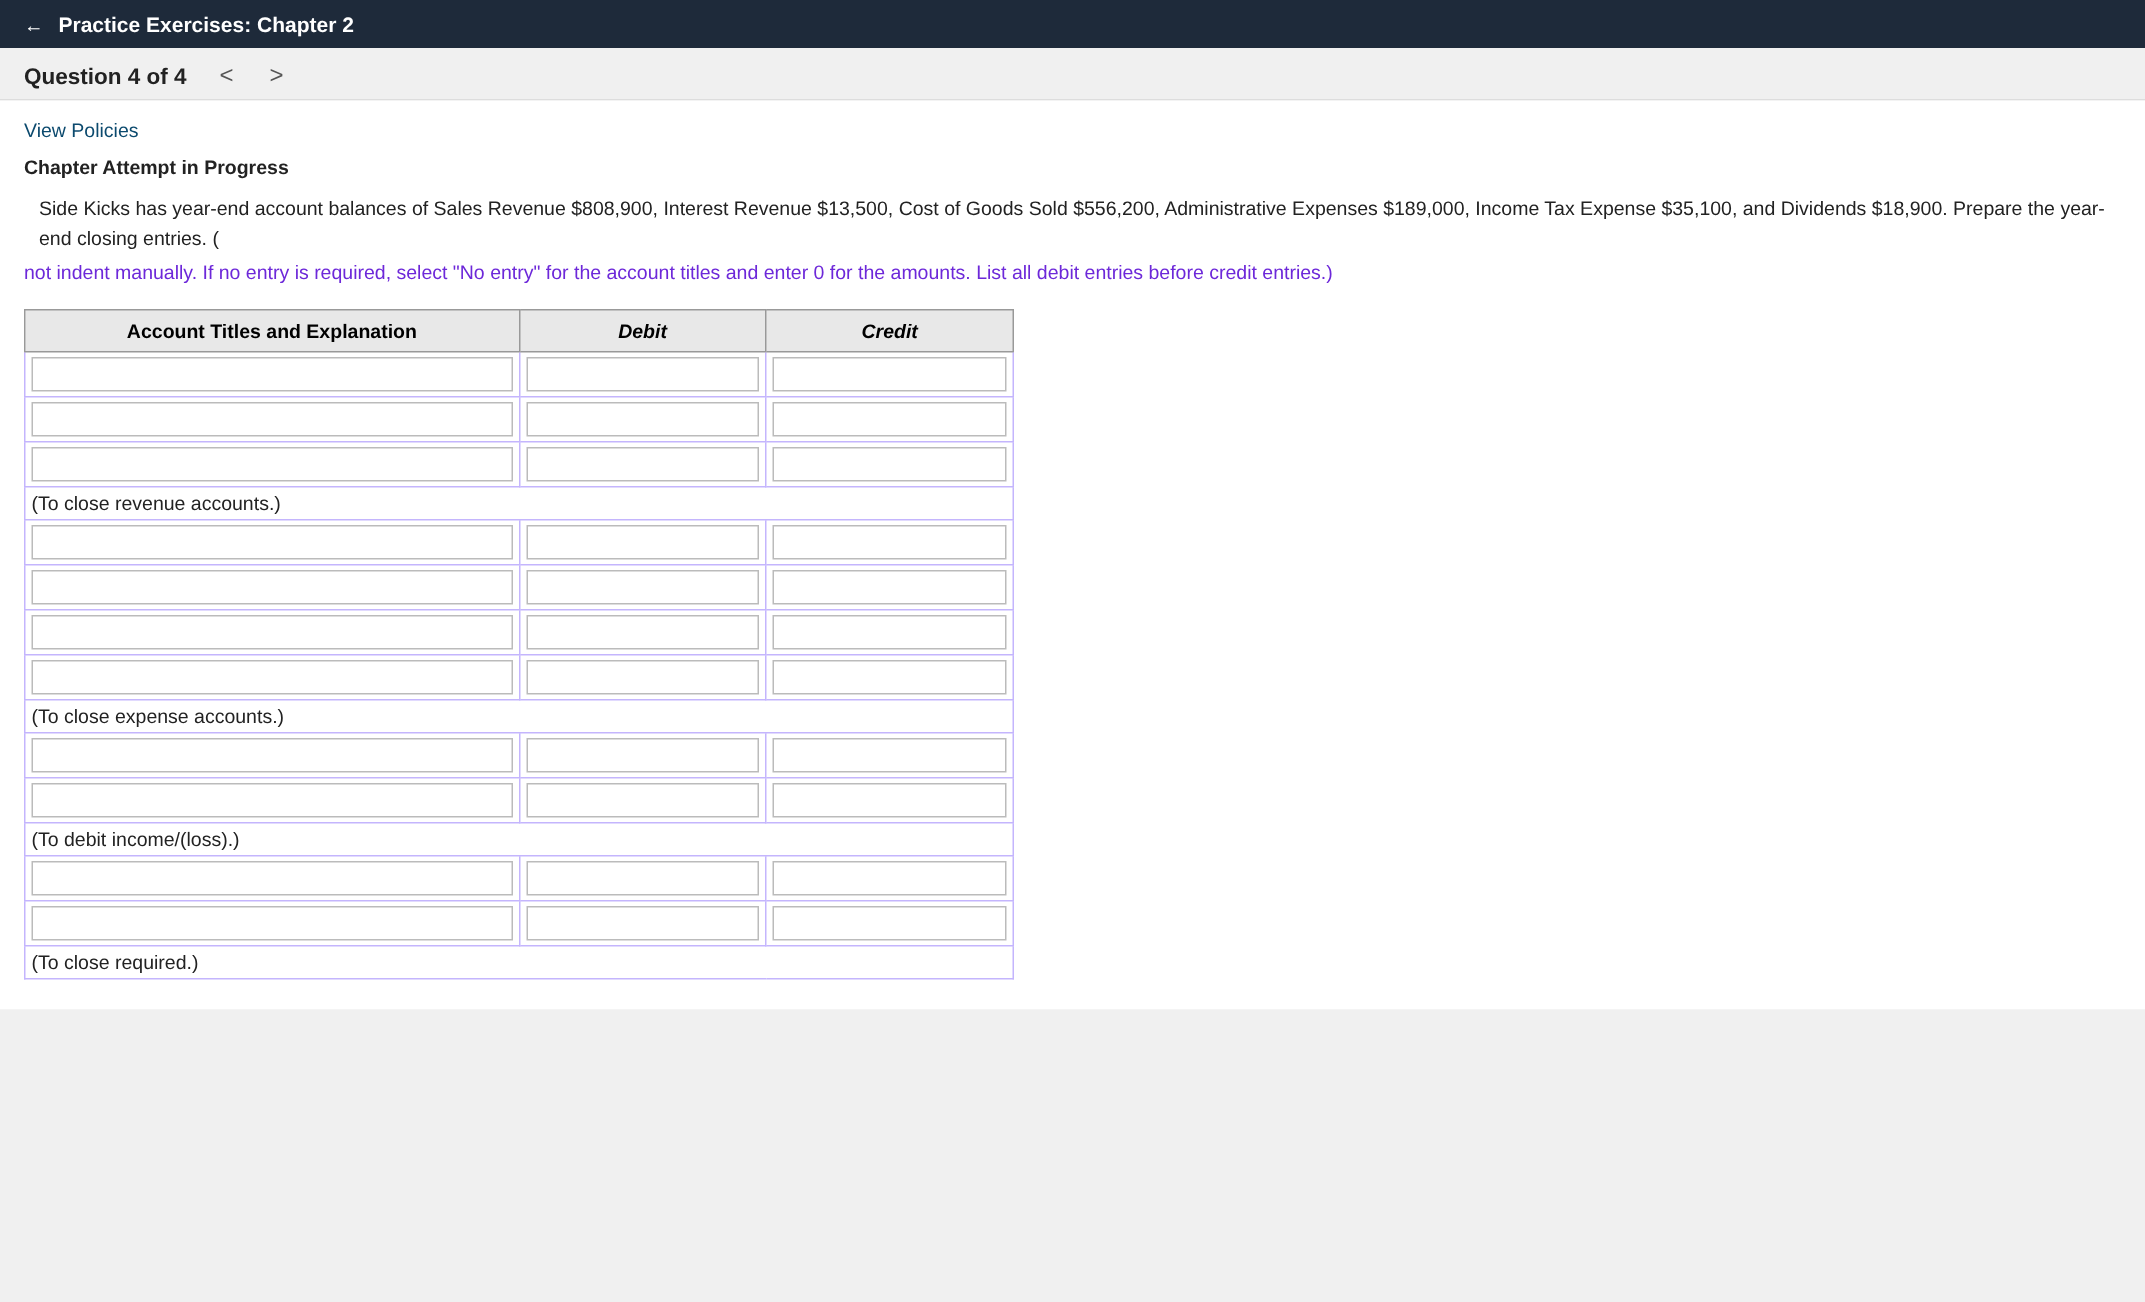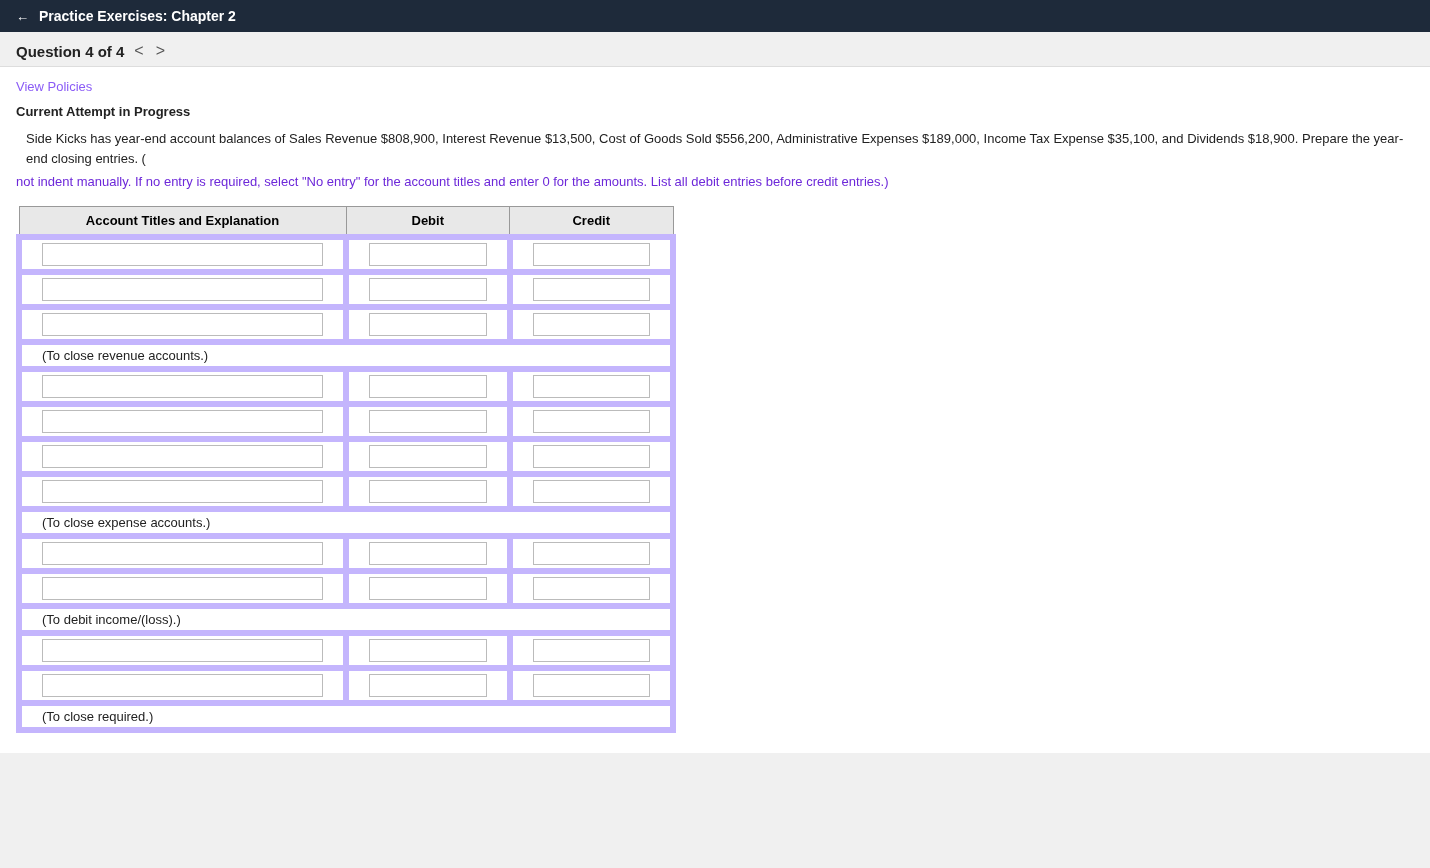--- a/index.html
+++ b/index.html
@@ -19,21 +19,21 @@
       font-size: 14px;
       font-weight: bold;
     }
 
     
     #subheader {
       background: #f0f0f0;
       padding: 10px 16px 6px 16px;
       display: flex;
       align-items: center;
-      gap: 8px;
+      gap: 20px;
       border-bottom: 1px solid #ddd;
     }
     .question-label {
       font-size: 15px;
       font-weight: bold;
       color: #222;
     }
     .nav-arrow {
       background: none;
       border: none;
@@ -43,21 +43,21 @@
       padding: 0 2px;
     }
 
     
     #main {
       background: #fff;
       padding: 12px 16px 20px 16px;
     }
 
     .view-policies {
-      color: #8b5cf6;
+      color: #0c4a6e;
       font-size: 13px;
       cursor: pointer;
       text-decoration: none;
       display: inline-block;
       margin-bottom: 10px;
     }
 
     .current-attempt {
       font-size: 13px;
       font-weight: bold;
@@ -89,24 +89,25 @@
     .journal-table th {
       background: #e8e8e8;
       border: 1px solid #999;
       padding: 6px 10px;
       text-align: center;
       font-size: 13px;
       font-weight: bold;
     }
     .journal-table th.center {
       text-align: center;
+      font-style: italic;
     }
     .journal-table td {
-      border: 6px solid #c4b5fd;
-      padding: 3px 20px;
+      border: 1px solid #c4b5fd;
+      padding: 3px 4px;
     }
     .journal-table input[type="text"] {
       width: 100%;
       border: 1px solid #bbb;
       padding: 3px 4px;
       font-size: 13px;
       outline: none;
       background: #fff;
     }
 
@@ -131,21 +132,21 @@
 <div id="subheader">
   <span class="question-label">Question 4 of 4</span>
   <button class="nav-arrow">&lt;</button>
   <button class="nav-arrow">&gt;</button>
 </div>
 
 <div id="main">
 
   <a class="view-policies">View Policies</a>
 
-  <div class="current-attempt">Current Attempt in Progress</div>
+  <div class="current-attempt">Chapter Attempt in Progress</div>
 
   <div class="question-text">Side Kicks has year-end account balances of Sales Revenue $808,900, Interest Revenue $13,500, Cost of Goods Sold $556,200, Administrative Expenses $189,000, Income Tax Expense $35,100, and Dividends $18,900. Prepare the year-end closing entries. (</div>
   <div class="question-text-red">not indent manually. If no entry is required, select "No entry" for the account titles and enter 0 for the amounts. List all debit entries before credit entries.)</div>
 
   
   <table class="journal-table">
     <thead>
       <tr>
         <th class="col-account">Account Titles and Explanation</th>
         <th class="col-debit center">Debit</th>

